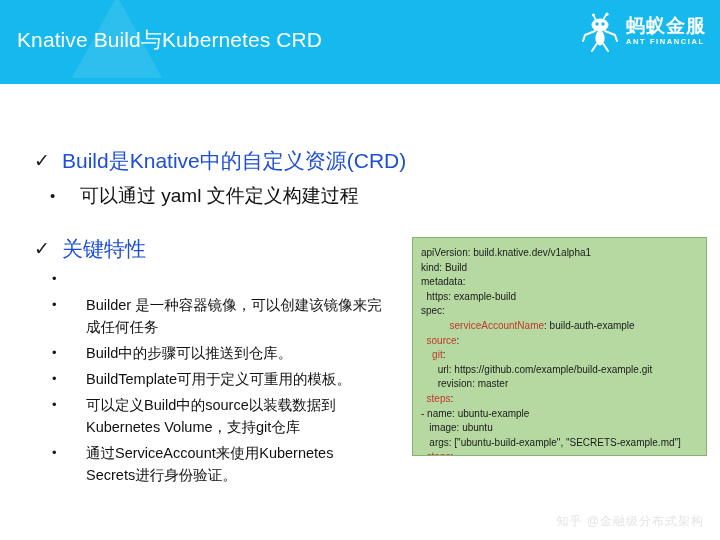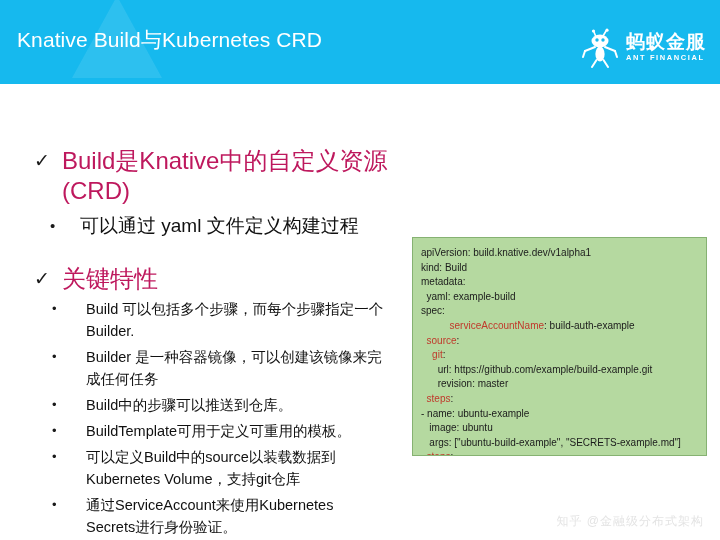--- a/index.html
+++ b/index.html
@@ -44,21 +44,21 @@
     color: #ffffff;
     letter-spacing: 0.1px;
     white-space: nowrap;
     font-weight: 400;
   }
 
   
   .logo {
     position: absolute;
     right: 14px;
-    top: 26px;
+    top: 10px;
     display: flex;
     align-items: center;
     gap: 6px;
   }
   .logo-mark {
     width: 40px;
     height: 42px;
     display: block;
   }
   .logo-text {
@@ -110,23 +110,23 @@
     width: 34px;
     flex: 0 0 34px;
     font-size: 19px;
     line-height: 30px;
     color: #1a1a1a;
     text-align: left;
     padding-left: 6px;
     box-sizing: border-box;
   }
   .row.lv1 .txt {
-    font-size: 24px;
+    font-size: 21px;
     line-height: 30px;
-    color: #be185d;
+    color: #1d4ed8;
   }
 
   
   .row.lv2 {
     margin-top: 6px;
     margin-bottom: 2px;
   }
   .row.lv2 .marker {
     width: 52px;
     flex: 0 0 52px;
@@ -255,21 +255,20 @@
 
     <div class="group-gap"></div>
 
     <div class="row lv1">
       <div class="marker">✓</div>
       <div class="txt">关键特性</div>
     </div>
 
     <div class="row lv3">
       <div class="marker">•</div>
-      <div class="txt">Build 可以包括多个步骤，而每个步骤指定一个 Builder.</div>
     </div>
 
     <div class="row lv3">
       <div class="marker">•</div>
       <div class="txt">Builder 是一种容器镜像，可以创建该镜像来完成任何任务</div>
     </div>
 
     <div class="row lv3">
       <div class="marker">•</div>
       <div class="txt">Build中的步骤可以推送到仓库。</div>
@@ -289,21 +288,21 @@
       <div class="marker">•</div>
       <div class="txt">通过ServiceAccount来使用Kubernetes Secrets进行身份验证。</div>
     </div>
 
   </div>
 
   <div class="code-box" id="code-box" style="background: rgb(181, 217, 160); border-color: rgb(134, 178, 114);">
       <div class="code-line">apiVersion: build.knative.dev/v1alpha1</div>
       <div class="code-line">kind: Build</div>
       <div class="code-line">metadata:</div>
-      <div class="code-line">  yaml: example-build</div>
+      <div class="code-line">  https: example-build</div>
       <div class="code-line">spec:</div>
       <div class="code-line"><span class="k" style="color: rgb(192, 57, 43); margin-left: 23px;">  serviceAccountName</span>: build-auth-example</div>
       <div class="code-line"><span class="k" style="color: rgb(192, 57, 43);">  source</span>:</div>
       <div class="code-line"><span class="k" style="color: rgb(192, 57, 43);">    git</span>:</div>
       <div class="code-line">      url: https://github.com/example/build-example.git</div>
       <div class="code-line">      revision: master</div>
       <div class="code-line"><span class="k" style="color: rgb(192, 57, 43);">  steps</span>:</div>
       <div class="code-line">- name: ubuntu-example</div>
       <div class="code-line">   image: ubuntu</div>
       <div class="code-line">   args: ["ubuntu-build-example", "SECRETS-example.md"]</div>

